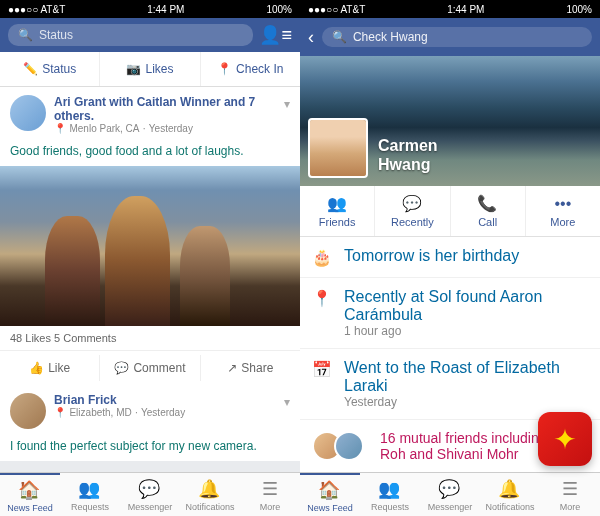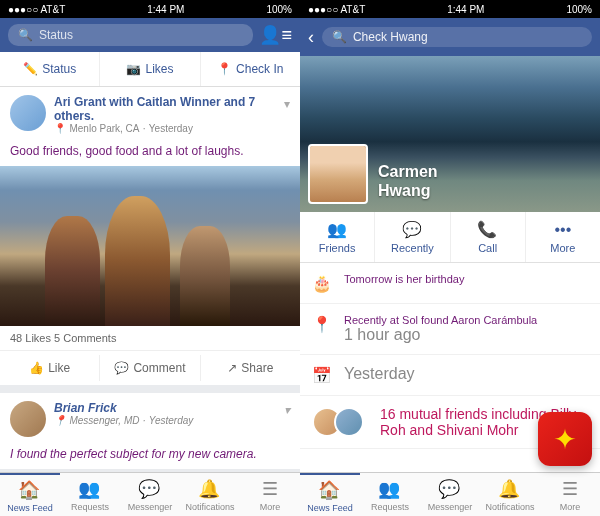--- a/index.html
+++ b/index.html
@@ -83,21 +83,20 @@
     .action-item:last-child { border-right: none; }
 
     .feed-scroll {
       flex: 1;
       overflow-y: auto;
       background: #e9ebee;
     }
 
     .post-card {
       background: #fff;
-      margin-bottom: 8px;
     }
 
     .post-header {
       display: flex;
       align-items: flex-start;
       padding: 8px 10px;
       gap: 8px;
       position: relative;
     }
 
@@ -141,21 +140,21 @@
       position: absolute;
       right: 10px;
       top: 10px;
       color: #aaa;
       font-size: 12px;
     }
 
     .post-text {
       padding: 2px 10px 8px;
       font-size: 12px;
-      color: #701a75;
+      color: #0f766e;
     }
 
     .post-image {
       width: 100%;
       height: 160px;
       background: linear-gradient(180deg, #6a8faf 0%, #8ba0b2 30%, #c4a882 60%, #4a3830 100%);
       position: relative;
       overflow: hidden;
     }
 
@@ -257,21 +256,21 @@
       gap: 6px;
     }
 
     .right-search-box span {
       color: rgba(255,255,255,0.9);
       font-size: 12px;
     }
 
     
     .profile-cover {
-      height: 156px;
+      height: 130px;
       background: linear-gradient(180deg, #6b8fa8 0%, #4a6b80 40%, #3a5060 60%, #8a9090 80%, #a8b0a8 100%);
       position: relative;
       overflow: hidden;
     }
 
     .cover-bg {
       width: 100%;
       height: 100%;
       background:
         linear-gradient(180deg,
@@ -358,26 +357,26 @@
       text-align: center;
       margin-top: 1px;
       flex-shrink: 0;
     }
 
     .detail-content {
       flex: 1;
     }
 
     .detail-main {
-      font-size: 11px;
-      color: #701a75;
+      font-size: 16px;
+      color: #0369a1;
     }
 
     .detail-sub {
-      font-size: 16px;
+      font-size: 12px;
       color: #888;
     }
 
     .mutual-friends-row {
       display: flex;
       align-items: center;
       padding: 10px 12px;
       gap: 12px;
       border-bottom: 1px solid #f0f0f0;
     }
@@ -493,21 +492,20 @@
     .profile-avatar-face {
       width: 100%;
       height: 100%;
       background: linear-gradient(180deg, #f0d0b0 30%, #d4a878 60%, #b88050 100%);
       border-radius: 3px;
     }
 
     .second-post {
       background: #fff;
       margin-bottom: 12px;
-      font-style: italic;
     }
   </style>
 </head>
 <body>
 
 <div class="left-panel">
 
   <div class="status-bar">
     <span>●●●○○ AT&amp;T</span>
     <span>1:44 PM</span>
@@ -578,21 +576,21 @@
       </div>
     </div>
 
     <div class="second-post">
       <div class="post-header">
         <div class="avatar-img avatar-person2"></div>
         <div class="post-meta">
           <div class="post-author">Brian Frick</div>
           <div class="post-location">
             <span>📍</span>
-            <span>Messenger, MD</span>
+            <span>Elizabeth, MD</span>
             <span> · </span>
             <span>Yesterday</span>
           </div>
         </div>
         <span class="chevron-down">▾</span>
       </div>
       <div class="post-text">I found the perfect subject for my new camera.</div>
     </div>
 
   </div>
@@ -680,20 +678,21 @@
       <span class="detail-icon">📍</span>
       <div class="detail-content">
         <div class="detail-main">Recently at Sol found Aaron Carámbula</div>
         <div class="detail-sub">1 hour ago</div>
       </div>
     </div>
 
     <div class="detail-row">
       <span class="detail-icon">📅</span>
       <div class="detail-content">
+        <div class="detail-main">Went to the Roast of Elizabeth Laraki</div>
         <div class="detail-sub">Yesterday</div>
       </div>
     </div>
 
     <div class="mutual-friends-row">
       <div class="mutual-avatars">
         <div class="mutual-avatar"></div>
         <div class="mutual-avatar"></div>
       </div>
       <div class="mutual-text">16 mutual friends including Billy Roh and Shivani Mohr</div>

